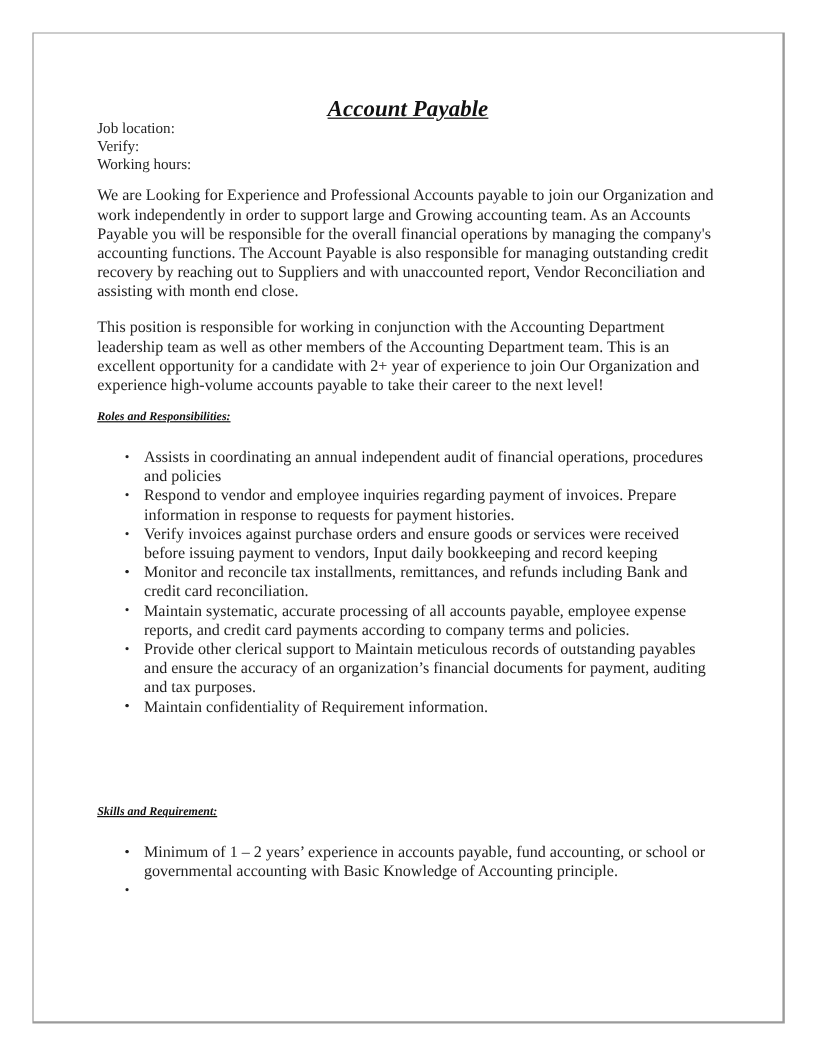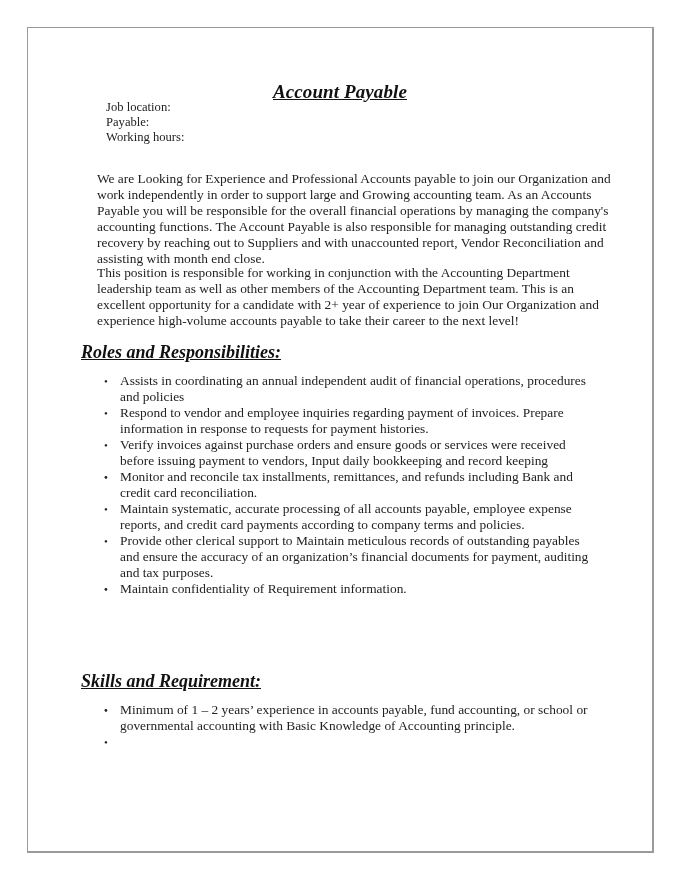--- a/index.html
+++ b/index.html
@@ -39,37 +39,36 @@
       text-decoration: underline;
       color: #111111;
       letter-spacing: 0.1px;
     }
     .meta {
       position: absolute;
       left: 53px;
       top: 72px;
       font-size: 12.6px;
       line-height: 15px;
-      margin-left: 25px;
     }
     .meta div { white-space: nowrap; }
     .para {
       position: absolute;
       left: 53px;
       width: 520px;
       font-size: 13.4px;
       line-height: 16px;
-      margin: 16px;
+      margin: 0;
     }
     .p1 { top: 127px; }
-    .p2 { top: 221px; }
+    .p2 { top: 237px; }
     .heading {
       position: absolute;
       left: 53px;
-      font-size: 18px;
+      font-size: 10px;
       font-weight: bold;
       font-style: italic;
       text-decoration: underline;
       color: #111111;
       white-space: nowrap;
     }
     .h-roles { top: 314px; }
     .h-skills { top: 643px; text-align: center; }
     .list {
       position: absolute;
@@ -98,21 +97,21 @@
   </style>
 </head>
 <body>
 
 <div class="page">
 
   <div class="title">Account Payable</div>
 
   <div class="meta">
     <div>Job location:</div>
-    <div>Payable:</div>
+    <div>Verify:</div>
     <div>Working hours:</div>
   </div>
 
   <p class="para p1">We are Looking for Experience and Professional Accounts payable to join our Organization and work independently in order to support large and Growing accounting team. As an Accounts Payable you will be responsible for the overall financial operations by managing the company's accounting functions. The Account Payable is also responsible for managing outstanding credit recovery by reaching out to Suppliers and with unaccounted report, Vendor Reconciliation and assisting with month end close.</p>
   <p class="para p2">This position is responsible for working in conjunction with the Accounting Department leadership team as well as other members of the Accounting Department team. This is an excellent opportunity for a candidate with 2+ year of experience to join Our Organization and experience high-volume accounts payable to take their career to the next level!</p>
 
   <div class="heading h-roles">Roles and Responsibilities:</div>
 
   <ul class="list l-roles">
     <li><span class="bullet">•</span><span>Assists in coordinating an annual independent audit of financial operations, procedures and policies</span></li>

